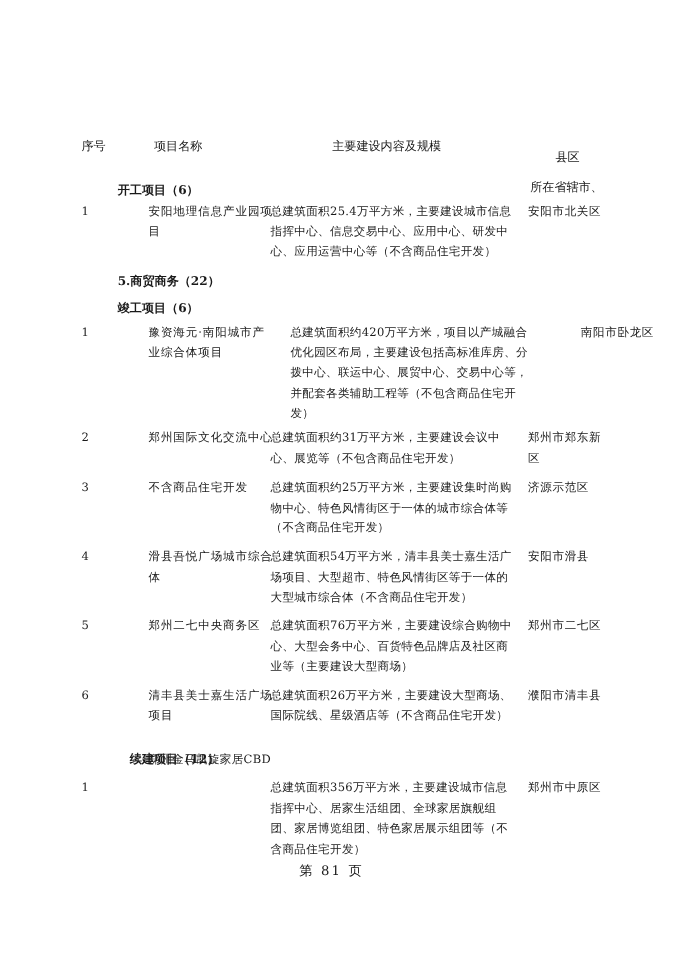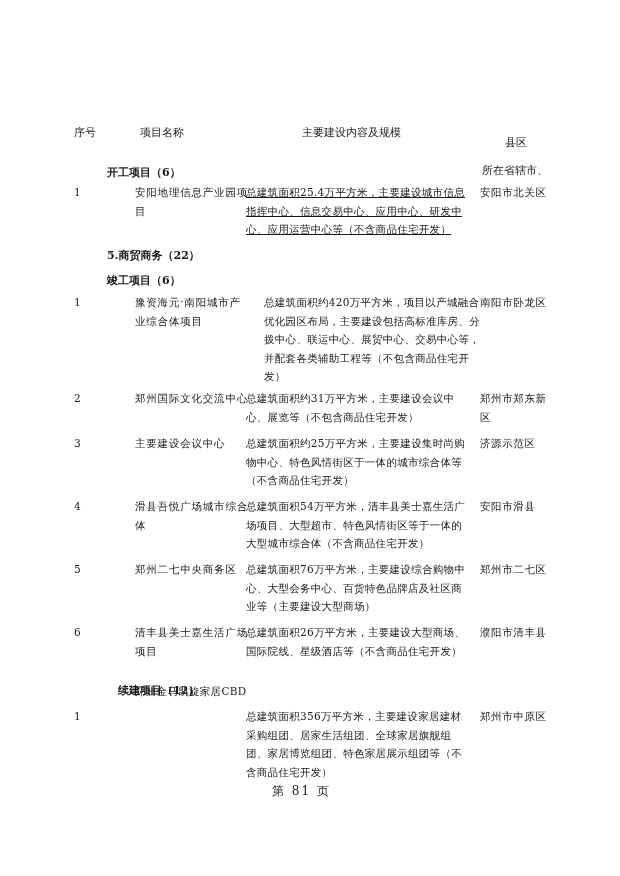--- a/index.html
+++ b/index.html
@@ -23,44 +23,44 @@
   <div class="abs hdr" style="left:140px; top:126px;">项目名称</div>
   <div class="abs hdr" style="left:302px; top:126px;">主要建设内容及规模</div>
   <div class="abs hdr" style="left:482px; top:118px;margin-top:46px;">所在省辖市、</div>
   <div class="abs hdr" style="left:505px; top:136px;">县区</div>
 </div>
 
 <div class="abs sec" style="left:107px; top:166px;">开工项目（6）</div>
 <div>
   <div class="num" style="top:183px;">1</div>
   <div class="cell name" style="top:183px;">安阳地理信息产业园项目</div>
-  <div class="cell content" style="top:183px;text-decoration:underline;">总建筑面积25.4万平方米，主要建设城市信息指挥中心、信息交易中心、应用中心、研发中心、应用运营中心等（不含商品住宅开发）</div>
+  <div class="cell content" style="top:183px;">总建筑面积25.4万平方米，主要建设城市信息指挥中心、信息交易中心、应用中心、研发中心、应用运营中心等（不含商品住宅开发）</div>
   <div class="cell loc" style="top:183px;">安阳市北关区</div>
 </div>
 
 <div class="abs sec" style="left:107px; top:249px;">5.商贸商务（22）</div>
 <div class="abs sec" style="left:107px; top:274px;">竣工项目（6）</div>
 
 <div>
   <div class="num" style="top:293px;">1</div>
   <div class="cell name" style="top:293px;">豫资海元·南阳城市产业综合体项目</div>
   <div class="cell content" style="top:293px;margin-left:18px;">总建筑面积约420万平方米，项目以产城融合优化园区布局，主要建设包括高标准库房、分拨中心、联运中心、展贸中心、交易中心等，并配套各类辅助工程等（不包含商品住宅开发）</div>
-  <div class="cell loc" style="top:293px;">南阳市卧龙区</div>
+  <div class="cell loc" style="top:293px;margin-left:48px;">南阳市卧龙区</div>
 </div>
 
 <div>
   <div class="num" style="top:389px;">2</div>
   <div class="cell name" style="top:389px; width:140px;">郑州国际文化交流中心</div>
   <div class="cell content" style="top:389px;">总建筑面积约31万平方米，主要建设会议中心、展览等（不包含商品住宅开发）</div>
   <div class="cell loc" style="top:389px;">郑州市郑东新区</div>
 </div>
 
 <div>
   <div class="num" style="top:434px;">3</div>
-  <div class="cell name" style="top:434px;">主要建设会议中心</div>
+  <div class="cell name" style="top:434px;">不含商品住宅开发</div>
   <div class="cell content" style="top:434px;">总建筑面积约25万平方米，主要建设集时尚购物中心、特色风情街区于一体的城市综合体等（不含商品住宅开发）</div>
   <div class="cell loc" style="top:434px;">济源示范区</div>
 </div>
 
 <div>
   <div class="num" style="top:497px;">4</div>
   <div class="cell name" style="top:497px;">滑县吾悦广场城市综合体</div>
   <div class="cell content" style="top:497px;">总建筑面积54万平方米，清丰县美士嘉生活广场项目、大型超市、特色风情街区等于一体的大型城市综合体（不含商品住宅开发）</div>
   <div class="cell loc" style="top:497px;">安阳市滑县</div>
 </div>
@@ -76,17 +76,17 @@
   <div class="num" style="top:623px;">6</div>
   <div class="cell name" style="top:623px;">清丰县美士嘉生活广场项目</div>
   <div class="cell content" style="top:623px;">总建筑面积26万平方米，主要建设大型商场、国际院线、星级酒店等（不含商品住宅开发）</div>
   <div class="cell loc" style="top:623px;">濮阳市清丰县</div>
 </div>
 
 <div class="abs sec" style="left:107px; top:684px;margin-left:11px;">续建项目（12）</div>
 <div>
   <div class="num" style="top:707px;">1</div>
   <div class="cell name" style="top:682px; width:140px; letter-spacing:0.3px;">郑州金马凯旋家居CBD</div>
-  <div class="cell content" style="top:707px;">总建筑面积356万平方米，主要建设家居建材采购组团、居家生活组团、全球家居旗舰组团、家居博览组团、特色家居展示组团等（不含商品住宅开发）</div>
+  <div class="cell content" style="top:707px;">总建筑面积356万平方米，主要建设城市信息指挥中心、居家生活组团、全球家居旗舰组团、家居博览组团、特色家居展示组团等（不含商品住宅开发）</div>
   <div class="cell loc" style="top:707px;">郑州市中原区</div>
 </div>
 
 <div class="abs footer" style="left:272px; top:783px;">第 81 页</div>
 
 </body></html>

